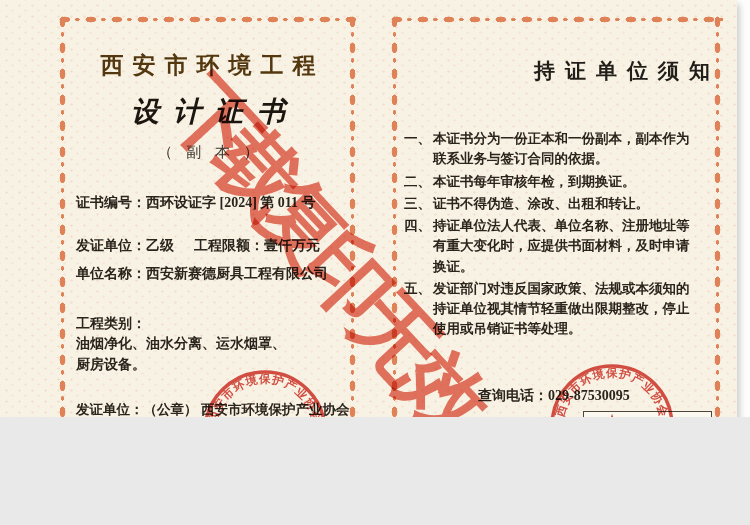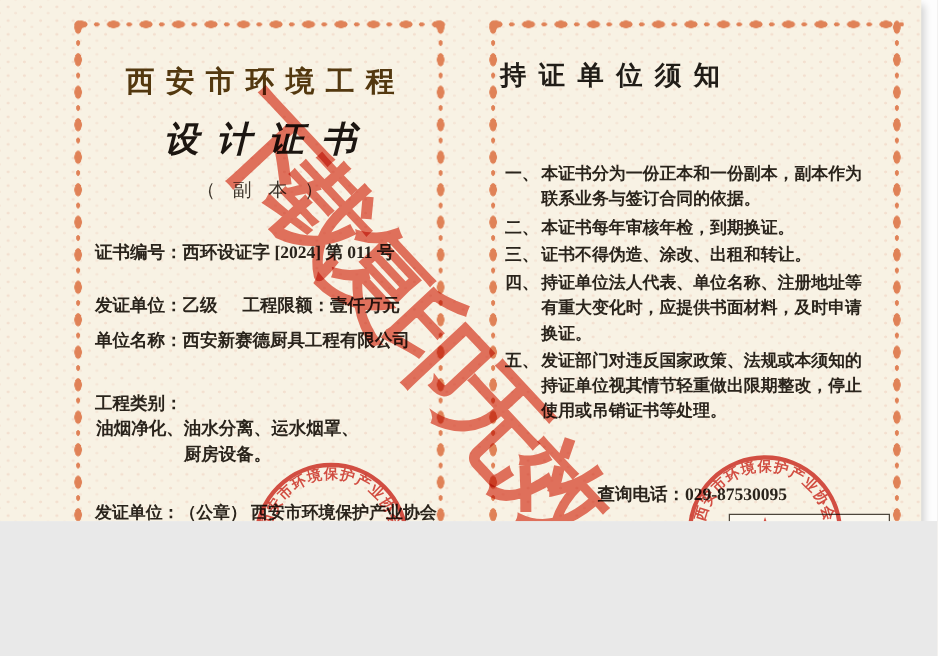--- a/index.html
+++ b/index.html
@@ -25,23 +25,23 @@
       radial-gradient(9px 5px at 30% 50%, #e08257 55%, rgba(224,130,87,.0) 62%),
       radial-gradient(4px 2.5px at 78% 50%, #e08257 55%, rgba(224,130,87,.0) 65%);
     background-size:26px 11px;background-repeat:repeat-x;}
   .ttl1{position:absolute;left:60px;width:296px;top:50px;text-align:center;
         font-size:23px;font-weight:bold;color:#53380f;letter-spacing:9px;padding-left:9px;box-sizing:border-box;}
   .ttl2{position:absolute;left:60px;width:296px;top:93px;text-align:center;
         font-size:28px;font-weight:bold;color:#1c1611;letter-spacing:14px;padding-left:14px;box-sizing:border-box;font-style:italic;}
   .copyn{position:absolute;left:60px;width:296px;top:143px;text-align:center;
         font-size:15px;color:#3c342a;letter-spacing:5px;padding-left:5px;box-sizing:border-box;}
   .frow{position:absolute;left:76px;width:284px;display:flex;align-items:flex-start;
-        font-size:14px;font-weight:bold;color:#2a241c;line-height:1.45;text-align:center;}
+        font-size:14px;font-weight:bold;color:#2a241c;line-height:1.45;}
   .frow .lab{white-space:nowrap;}
-  .rtitle{position:absolute;left:390px;width:330px;top:46px;text-align:left;
+  .rtitle{position:absolute;left:390px;width:330px;top:57px;text-align:right;
         font-size:21px;font-weight:bold;color:#211d18;letter-spacing:10px;padding-left:10px;box-sizing:border-box;}
   .notices{position:absolute;left:404px;top:129px;width:292px;}
   .nrow{display:flex;font-size:13.5px;font-weight:bold;color:#2a241c;line-height:1.5;margin-bottom:2px;}
   .nrow .num{width:29px;flex:none;}
   .nrow .txt{flex:1;}
   .phone{position:absolute;left:478px;top:387px;font-size:14px;font-weight:bold;color:#2a241c;}
   .redact{position:absolute;left:583px;top:411px;width:129px;height:26px;background:#fbf8f0;
         border:1px solid #4c463c;box-sizing:border-box;overflow:hidden;}
   .redact .scribble{position:absolute;left:4px;right:4px;top:6px;bottom:6px;opacity:.85;
         background-image:repeating-linear-gradient(105deg,#3f3a33 0 1.5px,transparent 1.5px 4px,

